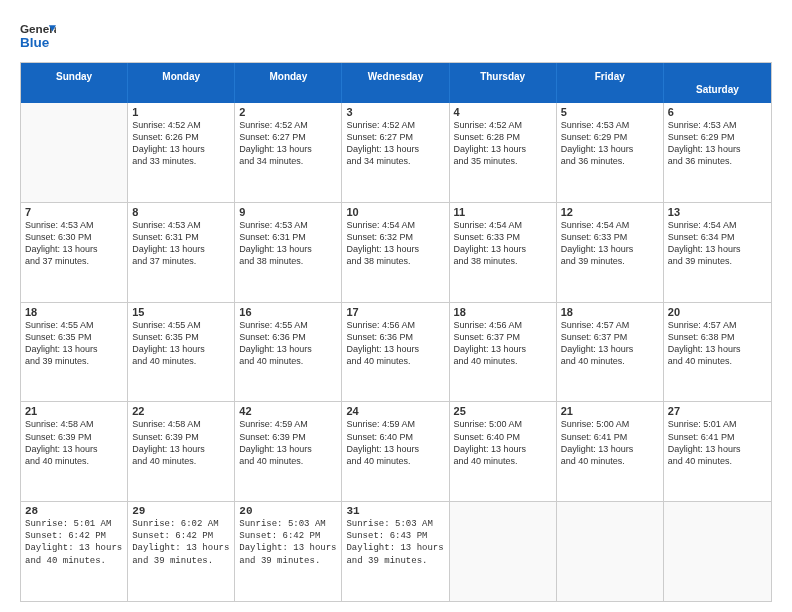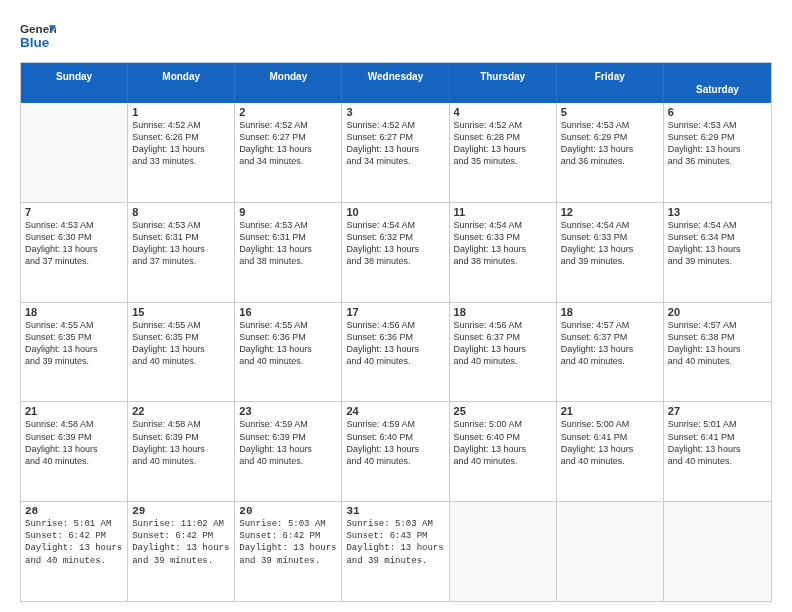--- a/index.html
+++ b/index.html
@@ -281,21 +281,21 @@
             <div class="cell-line">and 40 minutes.</div>
           </div>
           <div class="cal-cell">
             <div class="day-num">22</div>
             <div class="cell-line">Sunrise: 4:58 AM</div>
             <div class="cell-line">Sunset: 6:39 PM</div>
             <div class="cell-line">Daylight: 13 hours</div>
             <div class="cell-line">and 40 minutes.</div>
           </div>
           <div class="cal-cell">
-            <div class="day-num">23</div>
+            <div class="day-num">42</div>
             <div class="cell-line">Sunrise: 4:59 AM</div>
             <div class="cell-line">Sunset: 6:39 PM</div>
             <div class="cell-line">Daylight: 13 hours</div>
             <div class="cell-line">and 40 minutes.</div>
           </div>
           <div class="cal-cell">
             <div class="day-num">24</div>
             <div class="cell-line">Sunrise: 4:59 AM</div>
             <div class="cell-line">Sunset: 6:40 PM</div>
             <div class="cell-line">Daylight: 13 hours</div>
@@ -326,21 +326,21 @@
         <div class="cal-row">
           <div class="cal-cell">
             <div class="day-num">28</div>
             <div class="cell-line">Sunrise: 5:01 AM</div>
             <div class="cell-line">Sunset: 6:42 PM</div>
             <div class="cell-line">Daylight: 13 hours</div>
             <div class="cell-line">and 40 minutes.</div>
           </div>
           <div class="cal-cell">
             <div class="day-num">29</div>
-            <div class="cell-line">Sunrise: 11:02 AM</div>
+            <div class="cell-line">Sunrise: 6:02 AM</div>
             <div class="cell-line">Sunset: 6:42 PM</div>
             <div class="cell-line">Daylight: 13 hours</div>
             <div class="cell-line">and 39 minutes.</div>
           </div>
           <div class="cal-cell">
             <div class="day-num">20</div>
             <div class="cell-line">Sunrise: 5:03 AM</div>
             <div class="cell-line">Sunset: 6:42 PM</div>
             <div class="cell-line">Daylight: 13 hours</div>
             <div class="cell-line">and 39 minutes.</div>

